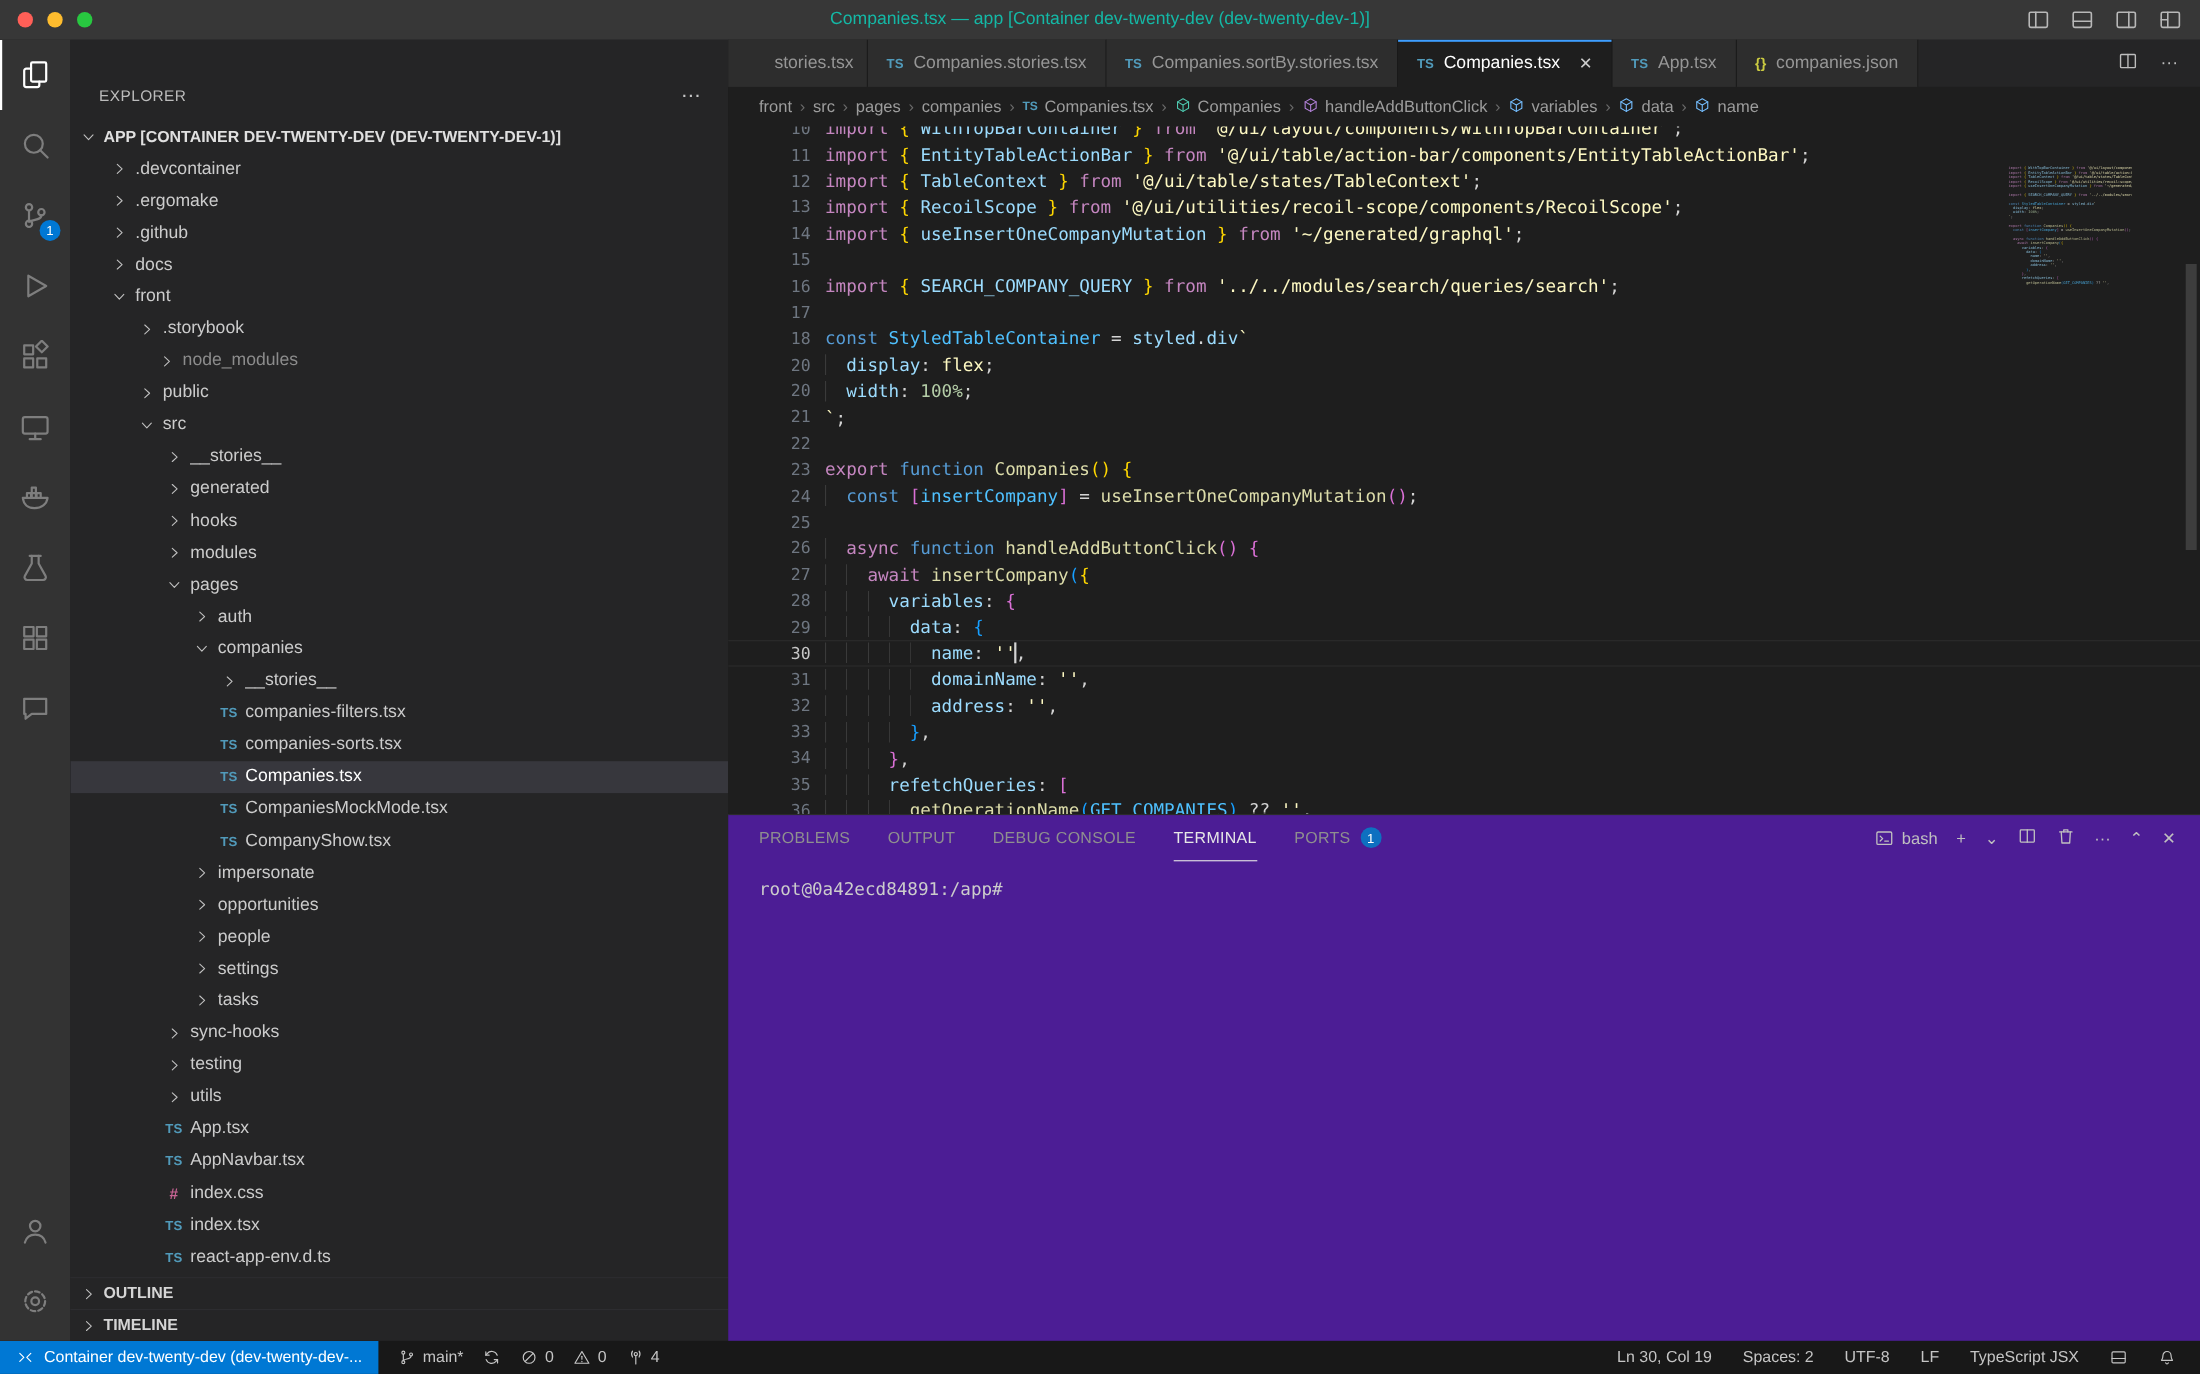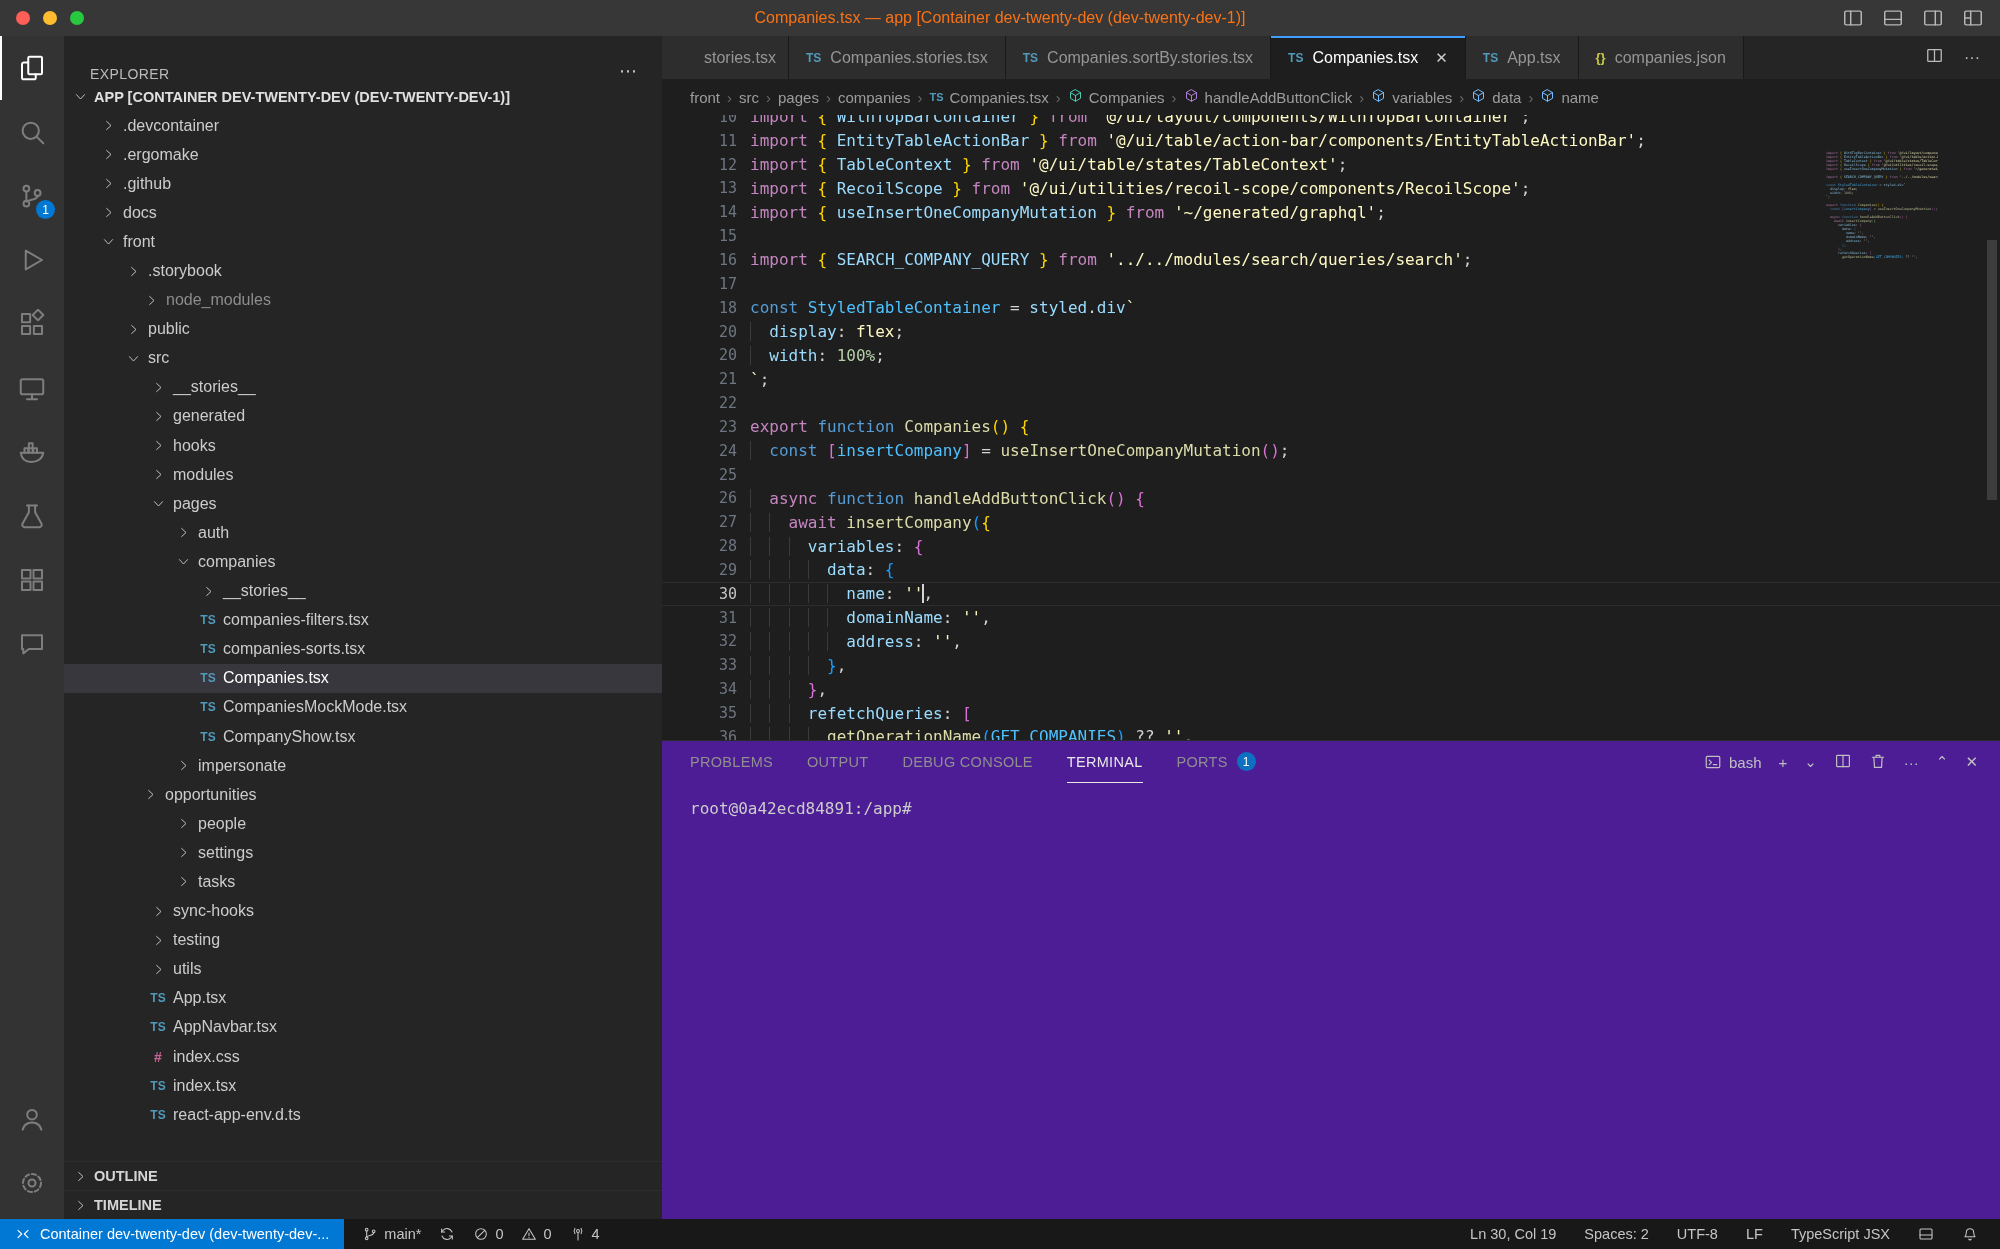--- a/index.html
+++ b/index.html
@@ -4,38 +4,38 @@
 <style>
   html,body{margin:0;padding:0;background:#1e1e1e;width:2000px;height:1249px;overflow:hidden;}
   *{box-sizing:border-box;}
   #window{width:2000px;height:1249px;position:relative;font-family:"Liberation Sans",sans-serif;color:#cccccc;background:#1e1e1e;display:flex;flex-direction:column;overflow:hidden;}
 
   
   #titlebar{height:36px;background:#373737;position:relative;display:flex;align-items:center;flex:none;}
   .traffic{position:absolute;left:16px;top:0;height:36px;display:flex;align-items:center;gap:13px;}
   .tl{width:14px;height:14px;border-radius:50%;display:inline-block;}
   .tl.red{background:#ff5f57;}.tl.yel{background:#febc2e;}.tl.grn{background:#28c840;}
-  #window-title{position:absolute;left:200px;right:200px;text-align:center;font-size:16px;color:#f97316;white-space:nowrap;overflow:hidden;}
+  #window-title{position:absolute;left:200px;right:200px;text-align:center;font-size:16px;color:#14b8a6;white-space:nowrap;overflow:hidden;}
   #titlebar-actions{position:absolute;right:14px;display:flex;gap:14px;color:#b8b8b8;}
   #titlebar-actions .tba{width:26px;height:26px;display:flex;align-items:center;justify-content:center;}
 
   
   #main{flex:1;display:flex;min-height:0;}
 
   
   #activitybar{width:64px;background:#333333;display:flex;flex-direction:column;align-items:center;flex:none;}
   .ab-item{width:64px;height:64px;display:flex;align-items:center;justify-content:center;color:#7e7e7e;position:relative;}
   .ab-item.active{color:#ffffff;box-shadow:inset 2px 0 0 #ffffff;}
   .ab-item svg{width:30px;height:30px;}
   .ab-badge{position:absolute;right:9px;bottom:9px;min-width:19px;height:19px;border-radius:10px;background:#0078d4;color:#fff;font-size:12px;display:flex;align-items:center;justify-content:center;padding:0 4px;}
   .ab-bottom{margin-top:auto;display:flex;flex-direction:column;align-items:center;margin-bottom:4px;}
 
   
   #sidebar{width:598px;background:#252526;display:flex;flex-direction:column;flex:none;font-size:16px;min-height:0;}
-  .sb-head{height:46px;flex:none;display:flex;align-items:flex-end;justify-content:space-between;padding:0 24px 0 26px;font-size:14px;color:#bcbcbc;letter-spacing:.4px;}
+  .sb-head{height:46px;flex:none;display:flex;align-items:center;justify-content:space-between;padding:0 24px 0 26px;font-size:14px;color:#bcbcbc;letter-spacing:.4px;margin-top:28px;}
   .sb-head .dots{font-size:18px;color:#c5c5c5;letter-spacing:1px;}
   .sb-section{height:29px;flex:none;display:flex;align-items:center;gap:4px;padding-left:6px;font-weight:bold;font-size:14.5px;color:#e0e0e0;white-space:nowrap;overflow:hidden;}
   .sb-section svg,.sb-bottom svg{width:16px;height:16px;flex:none;}
   #tree{flex:none;overflow:hidden;}
   .trow{height:29.1px;display:flex;align-items:center;position:relative;white-space:nowrap;color:#cccccc;}
   .trow.selected{background:#37373d;color:#ffffff;}
   .trow.dim .lbl{color:#8c8c8c;}
   .twisty{width:20px;height:20px;flex:none;display:flex;align-items:center;justify-content:center;color:#c0c0c0;}
   .twisty svg{width:15px;height:15px;}
   .twisty.open svg{transform:rotate(90deg);}
@@ -401,21 +401,21 @@
             <span class="lbl">CompanyShow.tsx</span>
           </div>
           <div class="trow" style="padding-left:109px">
             <span class="twisty">
               <svg viewBox="0 0 24 24" width="15" height="15" fill="none" stroke="currentColor" stroke-width="1.6" stroke-linecap="round" stroke-linejoin="round">
                 <path d="M9 5.5l7 6.5-7 6.5"></path>
               </svg>
             </span>
             <span class="lbl">impersonate</span>
           </div>
-          <div class="trow" style="padding-left:76px">
+          <div class="trow" style="padding-left:109px">
             <span class="twisty">
               <svg viewBox="0 0 24 24" width="15" height="15" fill="none" stroke="currentColor" stroke-width="1.6" stroke-linecap="round" stroke-linejoin="round">
                 <path d="M9 5.5l7 6.5-7 6.5"></path>
               </svg>
             </span>
             <span class="lbl">opportunities</span>
           </div>
           <div class="trow" style="padding-left:109px">
             <span class="twisty">
               <svg viewBox="0 0 24 24" width="15" height="15" fill="none" stroke="currentColor" stroke-width="1.6" stroke-linecap="round" stroke-linejoin="round">

